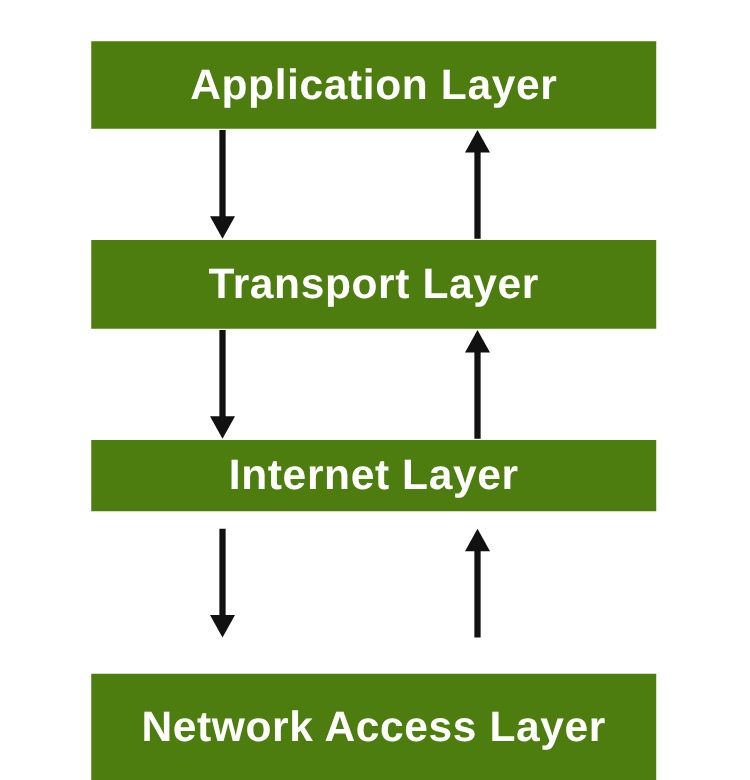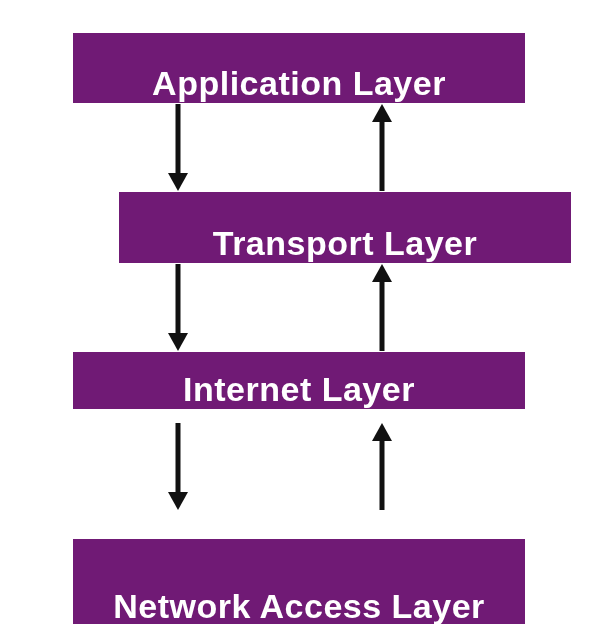--- a/index.html
+++ b/index.html
@@ -12,32 +12,32 @@
     position: relative;
     width: 600px;
     height: 624px;
     background: #ffffff;
     overflow: hidden;
   }
   .bar {
     position: absolute;
     left: 73px;
     width: 452px;
-    background: #701a75;
+    background: #4d7c0f;
     color: #ffffff;
     display: flex;
-    align-items: flex-end;
+    align-items: center;
     justify-content: center;
     font-size: 34px;
     font-weight: 700;
     letter-spacing: 0.5px;
     white-space: nowrap;
   }
   .bar-application    { top: 33px;  height: 70px; }
-  .bar-transport      { top: 192px; height: 71px; margin-left: 46px; }
+  .bar-transport      { top: 192px; height: 71px; }
   .bar-internet       { top: 352px; height: 57px; }
   .bar-network-access { top: 493px; height: 87px; margin-top: 46px; }
 
   .arrow {
     position: absolute;
     width: 24px;
   }
   .arrow .shaft {
     position: absolute;
     left: 50%;

